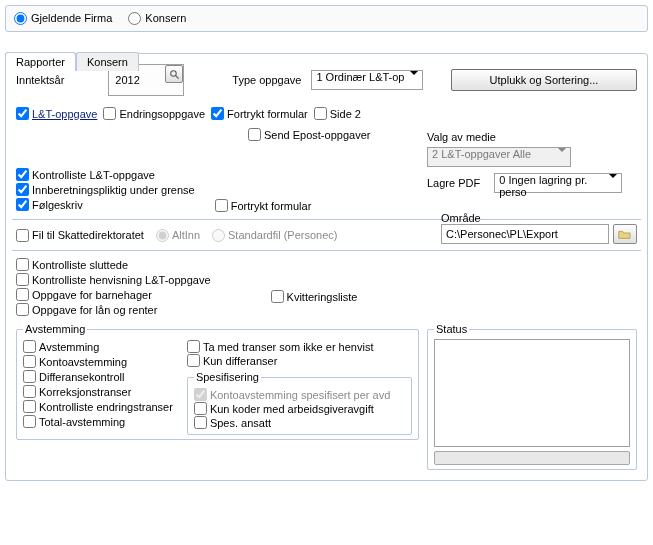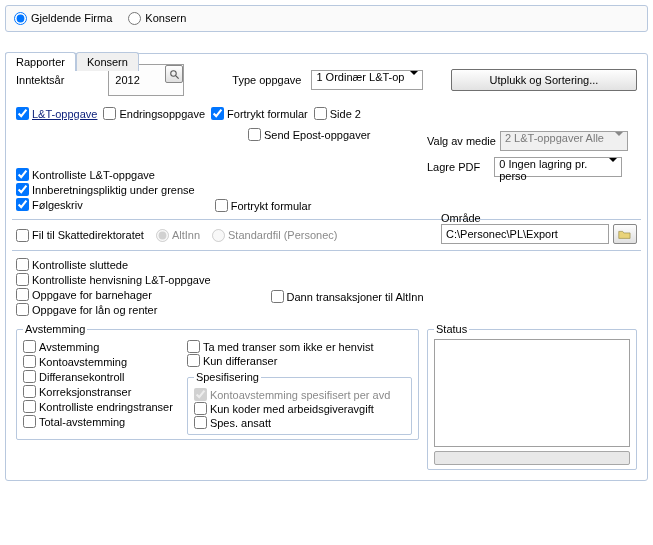--- a/index.html
+++ b/index.html
@@ -293,21 +293,21 @@
               <input type="checkbox" style="">
               <span>Fortrykt formular</span>
             </label>
           </div>
         </div>
       </div>
 
       <div class="upper-right">
         <div class="row" style="gap:4px;margin-top:25px;">
           <span class="lbl">Valg av medie</span>
-          <div class="combo disabled" style="width:128px">
+          <div class="combo disabled" style="width:144px">
             <span>2 L&amp;T-oppgaver Alle</span>
             <span class="arrow" style="border-top-color:#888;"></span>
           </div>
         </div>
         <div class="row" style="gap:4px;">
           <span class="lbl">Lagre PDF</span>
           <span style="width:6px"></span>
           <div class="combo" style="width:128px">
             <span>0 Ingen lagring pr. perso</span>
             <span class="arrow"></span>
@@ -364,21 +364,21 @@
           <span>Oppgave for barnehager</span>
         </label>
         <label class="chk">
           <input type="checkbox" style="">
           <span>Oppgave for lån og renter</span>
         </label>
       </div>
       <div class="col-checks" style="padding-top:32px;">
         <label class="chk">
           <input type="checkbox" style="">
-          <span>Dann transaksjoner til AltInn</span>
+          <span>Kvitteringsliste</span>
         </label>
       </div>
     </div>
 
     <div style="display:flex; gap:8px; align-items:flex-start; margin-top:2px;">
       <fieldset style="flex:1;">
         <legend>Avstemming</legend>
         <div style="display:flex; gap:14px; align-items:flex-start;">
           <div class="col-checks">
             <label class="chk">

